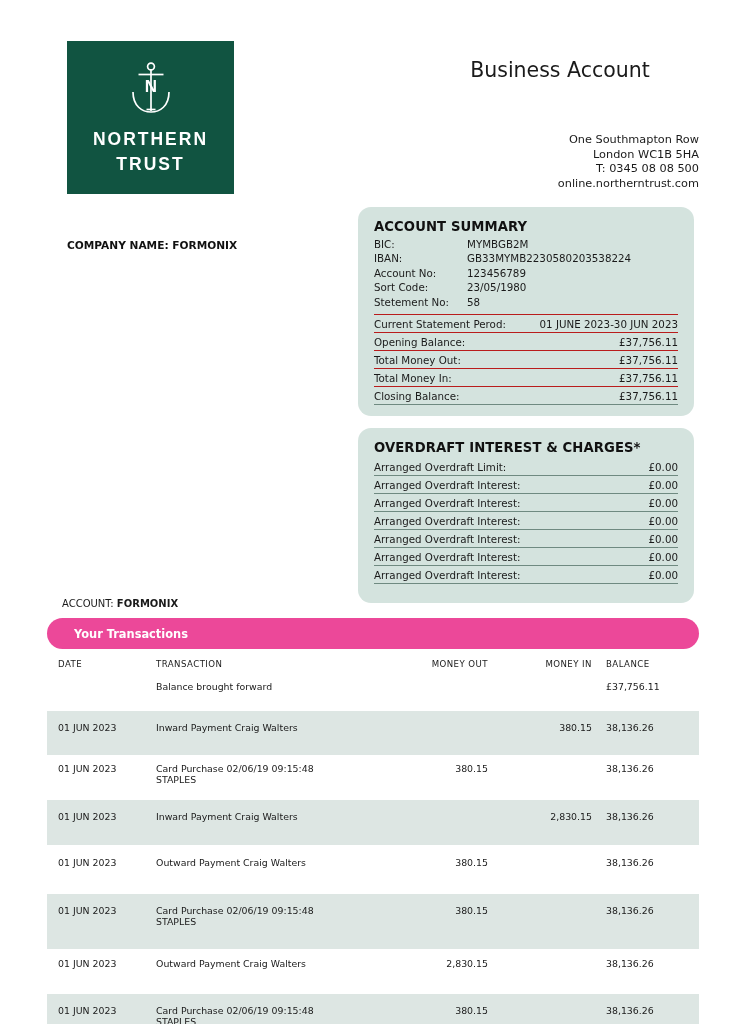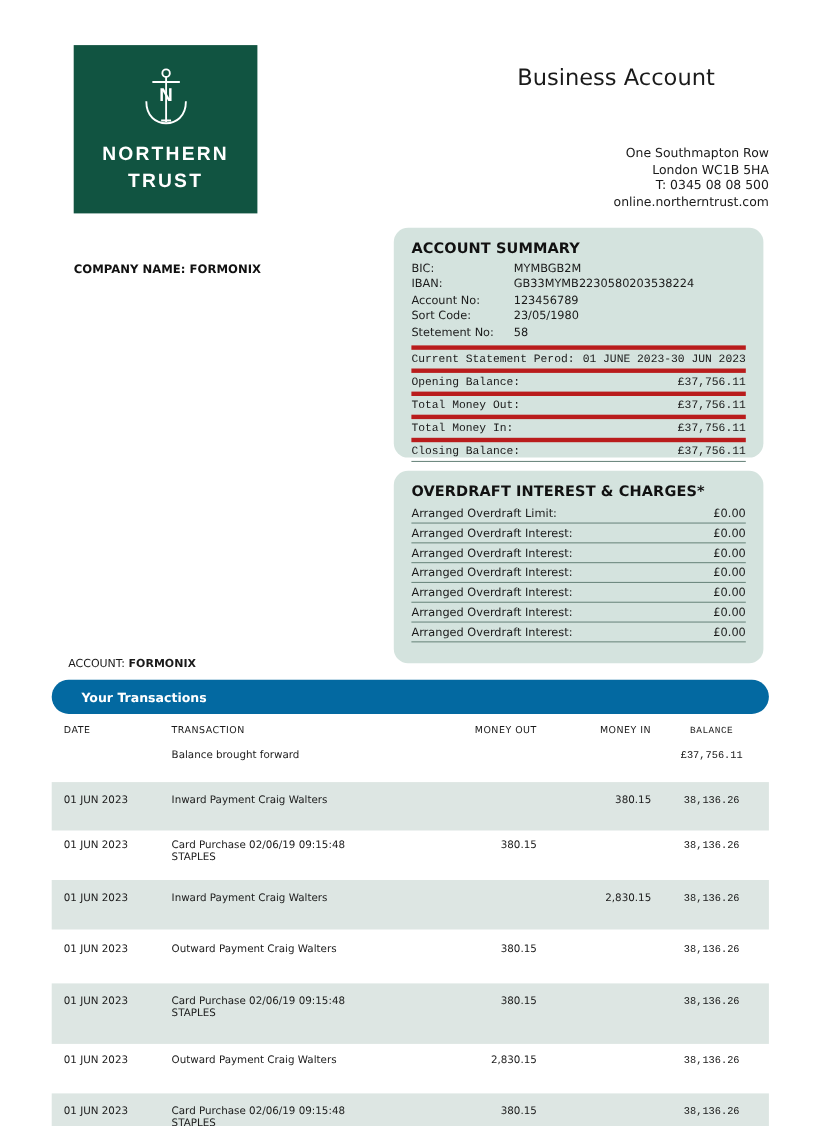--- a/index.html
+++ b/index.html
@@ -109,25 +109,24 @@
     color: #1a1a1a;
   }
   .kv-line .k { width: 93px; flex: 0 0 93px; }
   .kv-line .v { flex: 1 1 auto; }
 
   .rule-row {
     display: flex;
     justify-content: space-between;
     align-items: baseline;
     font-size: 10.3px;
-    border-top: 4px solid #b91c1c;
+    border-top: 1px solid #b91c1c;
     padding-top: 2.5px;
     padding-bottom: 2.5px;
     color: #1a1a1a;
-    font-family: Liberation Mono, monospace;
   }
   .rule-row.first { margin-top: 5px; }
   .rule-row .amt { }
   .rule-row.last { border-bottom: 1px solid #6f8a81; }
 
   .od-row {
     display: flex;
     justify-content: space-between;
     align-items: baseline;
     font-size: 10.3px;
@@ -147,21 +146,21 @@
     font-family: "DejaVu Sans", sans-serif;
   }
   .account-line b { font-weight: 700; }
 
   .tx-banner {
     position: absolute;
     left: 47px;
     top: 618px;
     width: 652px;
     height: 31px;
-    background: #0369a1;
+    background: #ec4899;
     border-radius: 15.5px;
     display: flex;
     align-items: center;
     box-sizing: border-box;
     padding-left: 27px;
   }
   .tx-banner-label {
     color: #ffffff;
     font-size: 11.4px;
     font-weight: 700;
@@ -187,21 +186,21 @@
     font-size: 9.4px;
     color: #1a1a1a;
     align-items: flex-start;
   }
   .tx-row.shaded { background: #dde6e3; }
 
   .c-date  { flex: 0 0 101px; padding-left: 11px; box-sizing: border-box; }
   .c-desc  { flex: 0 0 246px; padding-left: 8px; box-sizing: border-box; }
   .c-out   { flex: 0 0 108px; text-align: right; box-sizing: border-box; }
   .c-in    { flex: 0 0 104px; text-align: right; box-sizing: border-box; }
-  .c-bal   { flex: 1 1 auto;  text-align: center; padding-right: 11px; box-sizing: border-box; font-family: Liberation Mono, monospace; }
+  .c-bal   { flex: 1 1 auto;  text-align: left; padding-right: 11px; box-sizing: border-box; }
 
   .tx-head .c-out  { padding-right: 14px; }
   .tx-head .c-in   { padding-right: 14px; }
   .tx-row  .c-out  { padding-right: 14px; }
   .tx-row  .c-in   { padding-right: 14px; }
 
   .desc-sub { display: block; }
 </style>
 </head>
 <body>

